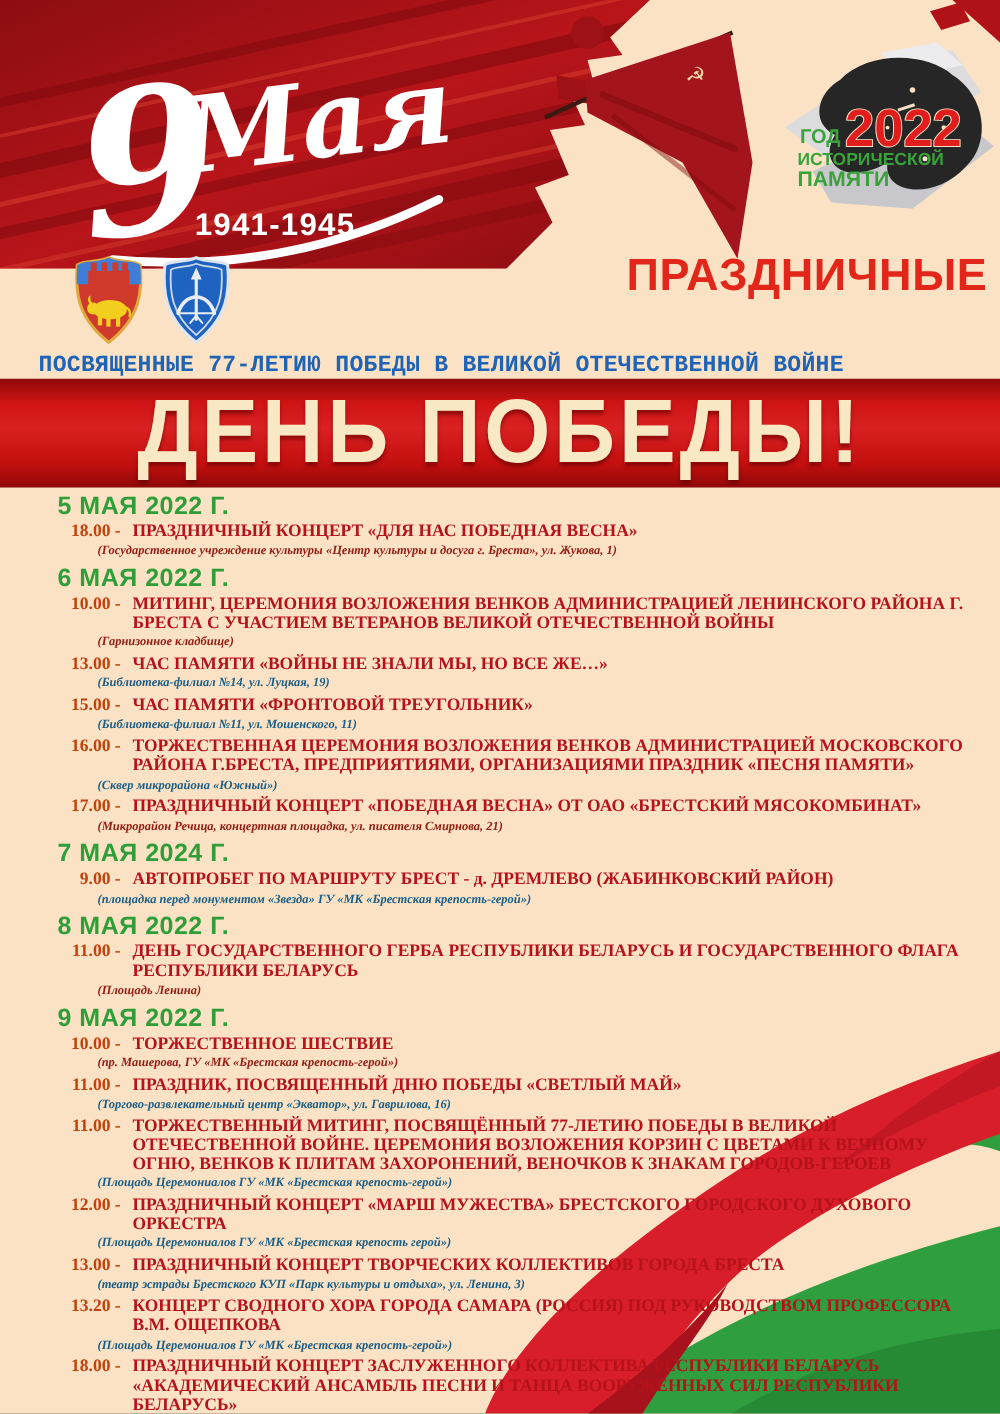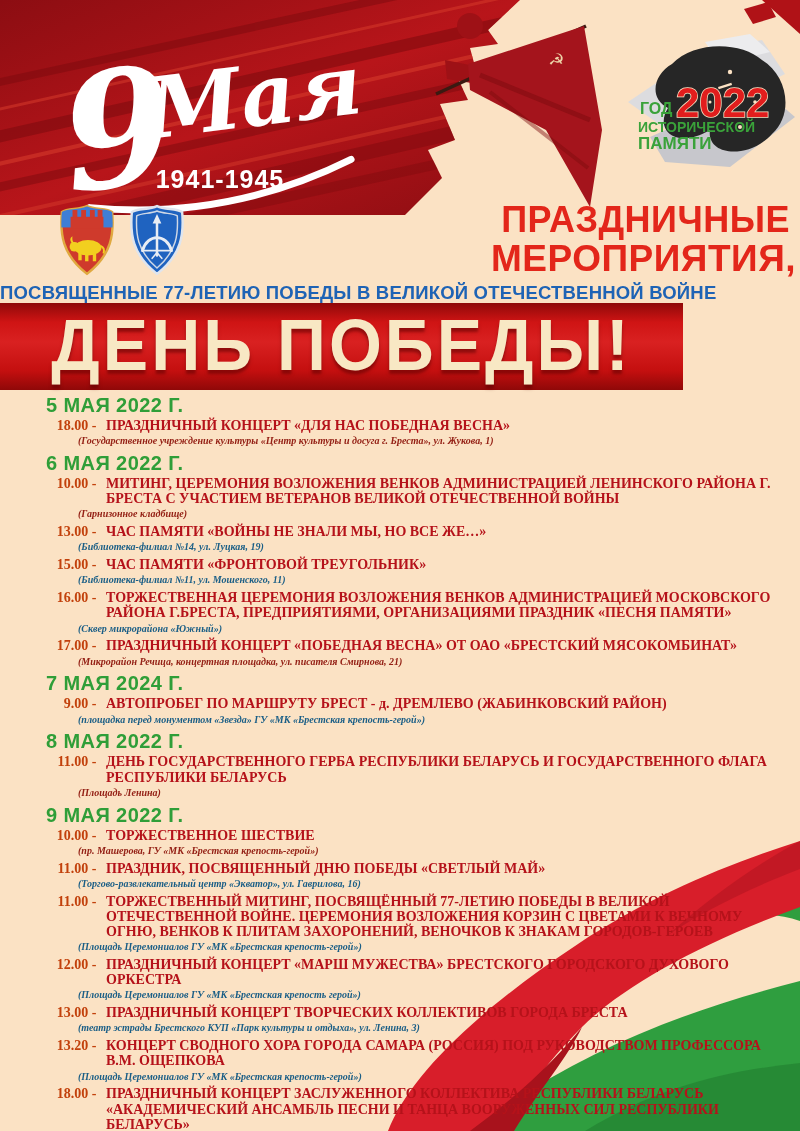--- a/index.html
+++ b/index.html
@@ -21,23 +21,24 @@
     position:absolute;right:10px;text-align:left;color:#e3261a;
     font-weight:800;font-size:36px;line-height:38px;letter-spacing:.5px;
     font-family:"Liberation Sans",sans-serif;white-space:nowrap;
   }
   #head-line1{top:201px;}
   #head-line2{top:240px;right:4px;font-size:37px;}
   #subtitle{
     position:absolute;top:282px;left:0;width:706px;text-align:center;
     color:#1e63b5;font-weight:800;font-size:18.5px;letter-spacing:.2px;
     white-space:nowrap;
+    font-family:Liberation Mono, monospace;
   }
   #main-title-band{
-    position:absolute;top:303px;left:0;width:683px;height:87px;
+    position:absolute;top:303px;left:0;width:800px;height:87px;
     background:linear-gradient(180deg,#8f0909 0%,#cf1414 22%,#d92121 45%,#c40f0f 78%,#8f0808 100%);
   }
   #main-title{
     width:100%;height:87px;line-height:84px;text-align:center;
     color:#f8e8c4;font-weight:800;font-size:68px;letter-spacing:3px;
     text-shadow:0 3px 3px rgba(90,0,0,.55);
     transform:scaleY(1.06);transform-origin:center;
     font-family:"Liberation Sans",sans-serif;white-space:nowrap;
   }
   
@@ -171,21 +172,20 @@
       <path d="M15,48 C20,30 40,30 45,48" stroke-width="3"></path>
       <line x1="15" y1="48" x2="45" y2="48" stroke-width="1.6"></line>
       <line x1="30" y1="15" x2="30" y2="53" stroke-width="2.6"></line>
       <polygon points="30,10 25.5,20 34.5,20" fill="#e8edf4" stroke="none"></polygon>
       <line x1="30" y1="50" x2="25" y2="56" stroke-width="1.6"></line>
       <line x1="30" y1="50" x2="35" y2="56" stroke-width="1.6"></line>
     </g>
   </svg>
 
   <div class="head-red" id="head-line1">ПРАЗДНИЧНЫЕ</div>
-  <div class="head-red" id="head-line2">МЕРОПРИЯТИЯ,</div>
   <div id="subtitle">ПОСВЯЩЕННЫЕ 77-ЛЕТИЮ ПОБЕДЫ В ВЕЛИКОЙ ОТЕЧЕСТВЕННОЙ ВОЙНЕ</div>
 
   <div id="main-title-band">
     <div id="main-title">ДЕНЬ ПОБЕДЫ!</div>
   </div>
 
   <svg id="ribbon" viewBox="0 0 800 300" xmlns="http://www.w3.org/2000/svg">
     <path d="M470,300 C570,225 675,182 800,150 L800,300 Z" fill="#2f9e3f"></path>
     <path d="M585,300 C660,255 725,240 800,232 L800,300 Z" fill="#1f7a2e" opacity=".55"></path>
     <path d="M800,60 C740,85 700,108 662,132 C708,95 755,73 800,90 Z" fill="#2f9e3f"></path>

